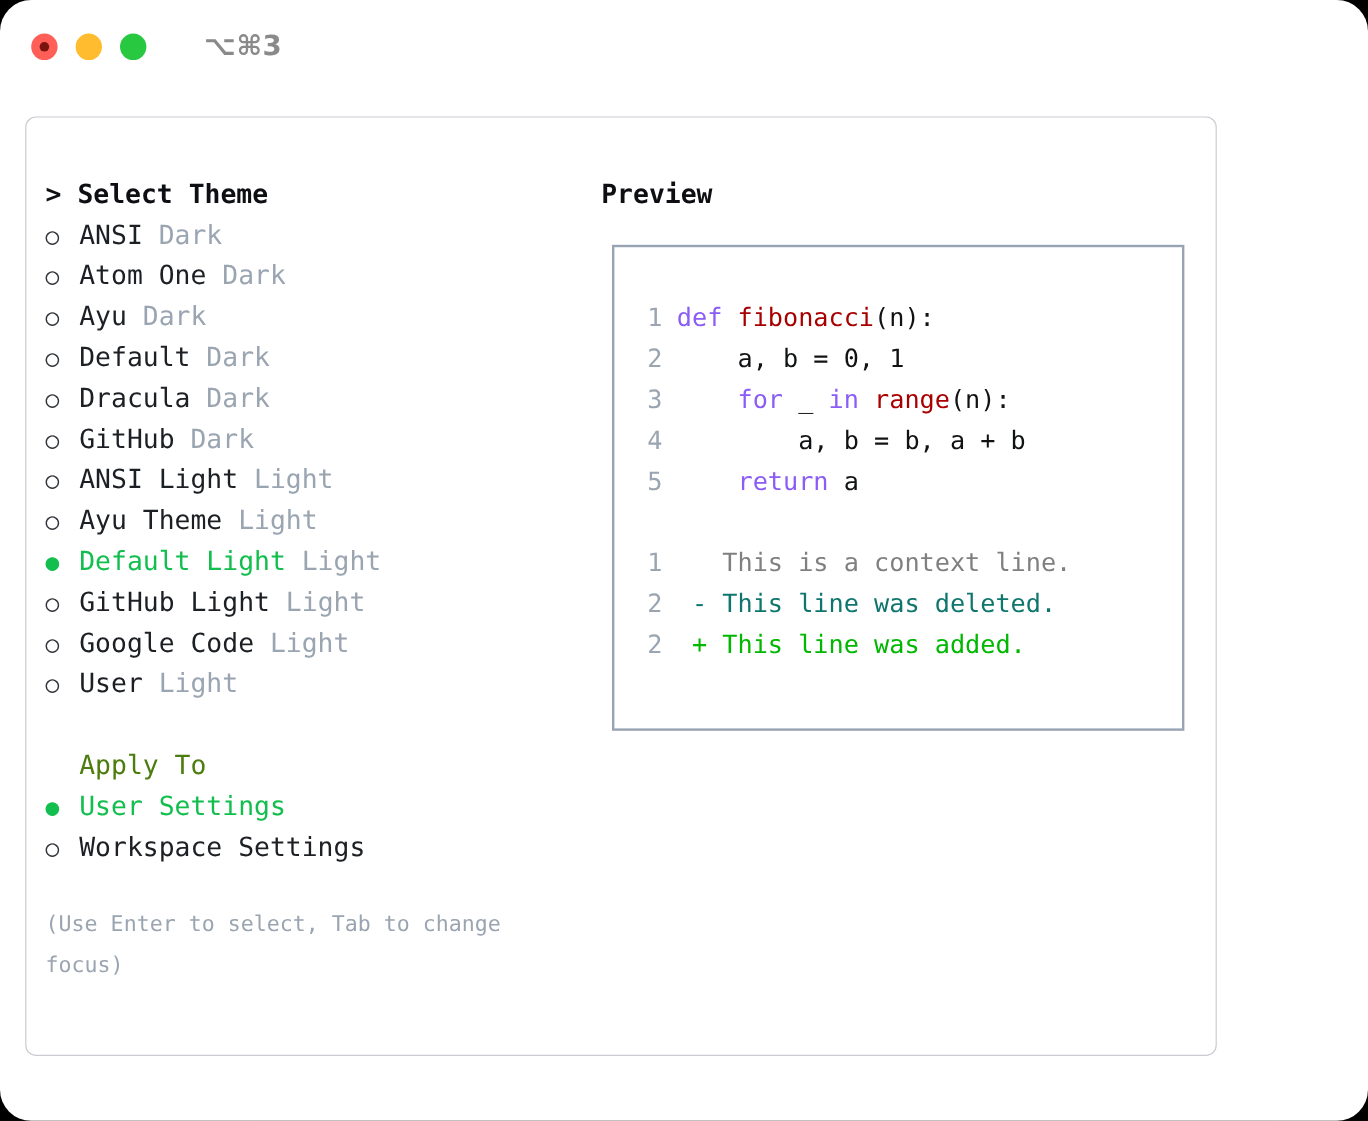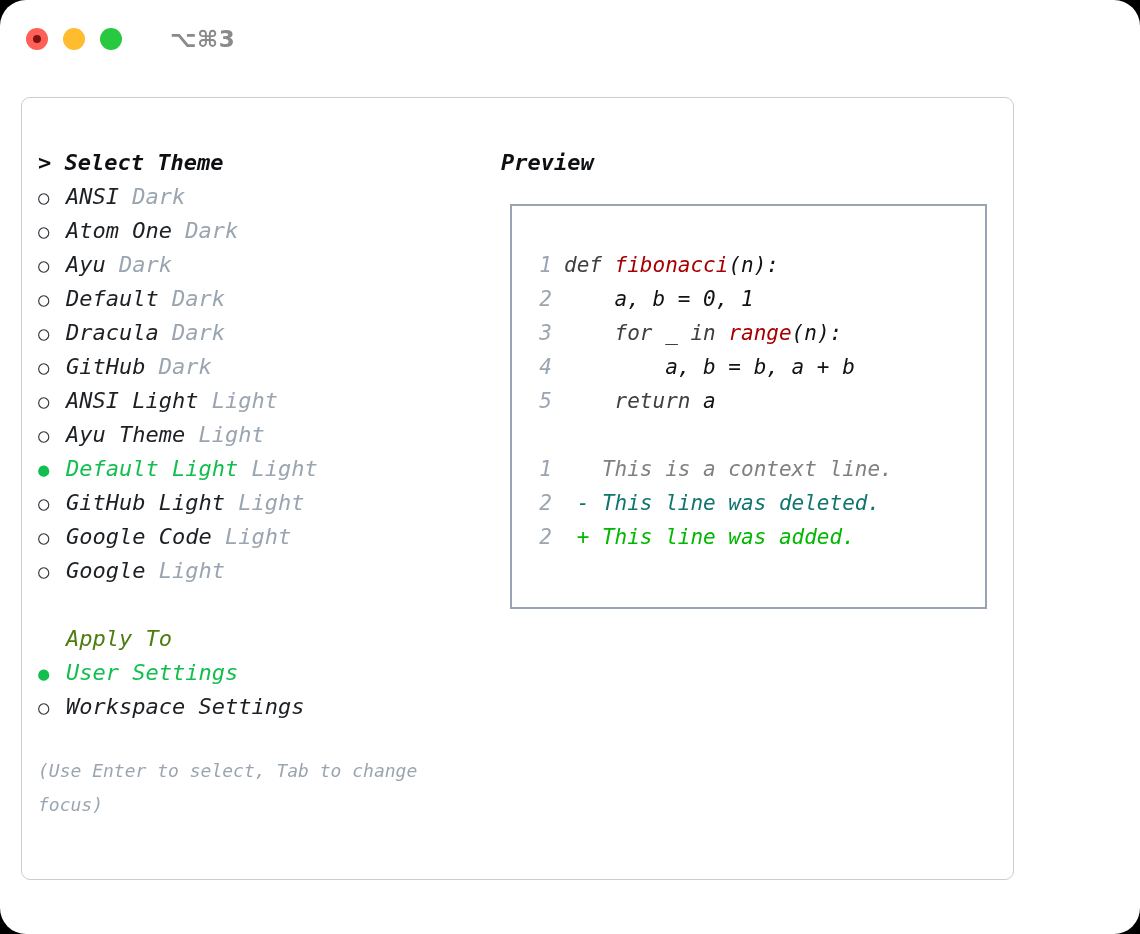--- a/index.html
+++ b/index.html
@@ -74,21 +74,20 @@
   .panel {
     position: absolute;
     left: 21px;
     top: 97px;
     width: 993px;
     height: 783px;
     border: 1px solid #c9ccd1;
     border-radius: 9px;
     box-sizing: border-box;
     background: #ffffff;
-    font-style: italic;
   }
 
   .columns {
     position: absolute;
     left: 0; top: 0;
     width: 100%;
     height: 100%;
   }
 
   
@@ -179,21 +178,21 @@
   }
   .code-line { display: flex; white-space: pre; }
   .lineno {
     color: #9aa5b1;
     width: 22px;
     text-align: right;
     flex: 0 0 22px;
   }
   .code-text { padding-left: 12px; white-space: pre; }
 
-  .tok-kw    { color: #404040; text-align: right; }
+  .tok-kw    { color: #8b5cf6; text-align: right; }
   .tok-fn    { color: #a80000; }
   .tok-plain { color: #101214; }
   .tok-ctx   { color: #808080; }
   .tok-del   { color: #0f766e; }
   .tok-add   { color: #00b800; }
 </style>
 </head>
 <body>
 
 <div class="window">
@@ -217,21 +216,21 @@
             <div class="row"><span class="marker">○</span><span class="label">Atom One</span><span class="suffix"> Dark</span></div>
             <div class="row"><span class="marker">○</span><span class="label">Ayu</span><span class="suffix"> Dark</span></div>
             <div class="row"><span class="marker">○</span><span class="label">Default</span><span class="suffix"> Dark</span></div>
             <div class="row"><span class="marker">○</span><span class="label">Dracula</span><span class="suffix"> Dark</span></div>
             <div class="row"><span class="marker">○</span><span class="label">GitHub</span><span class="suffix"> Dark</span></div>
             <div class="row"><span class="marker">○</span><span class="label">ANSI Light</span><span class="suffix"> Light</span></div>
             <div class="row"><span class="marker">○</span><span class="label">Ayu Theme</span><span class="suffix"> Light</span></div>
             <div class="row"><span class="marker dot">●</span><span class="label selected">Default Light</span><span class="suffix"> Light</span></div>
             <div class="row"><span class="marker">○</span><span class="label">GitHub Light</span><span class="suffix"> Light</span></div>
             <div class="row"><span class="marker">○</span><span class="label">Google Code</span><span class="suffix"> Light</span></div>
-            <div class="row"><span class="marker">○</span><span class="label">Google</span><span class="suffix"> Light</span></div>
+            <div class="row"><span class="marker">○</span><span class="label">User</span><span class="suffix"> Light</span></div>
           </div>
 
         <span class="gap"></span>
 
         <div class="row">
           <span class="marker"></span>
           <span class="subhead">Apply To</span>
         </div>
         <div id="apply-list">
             <div class="row"><span class="marker dot">●</span><span class="label selected">User Settings</span></div>

